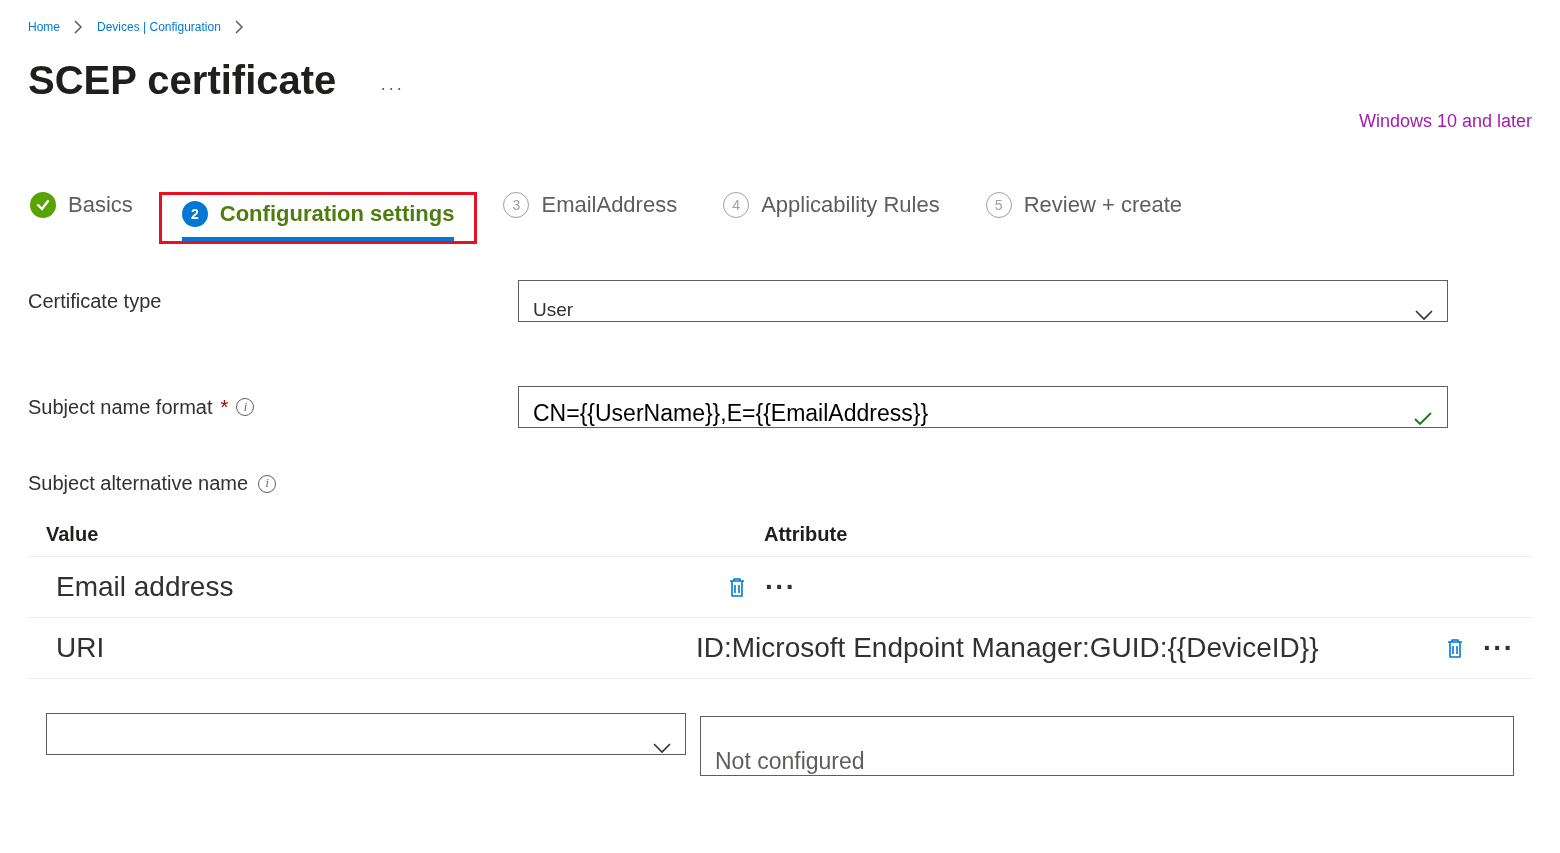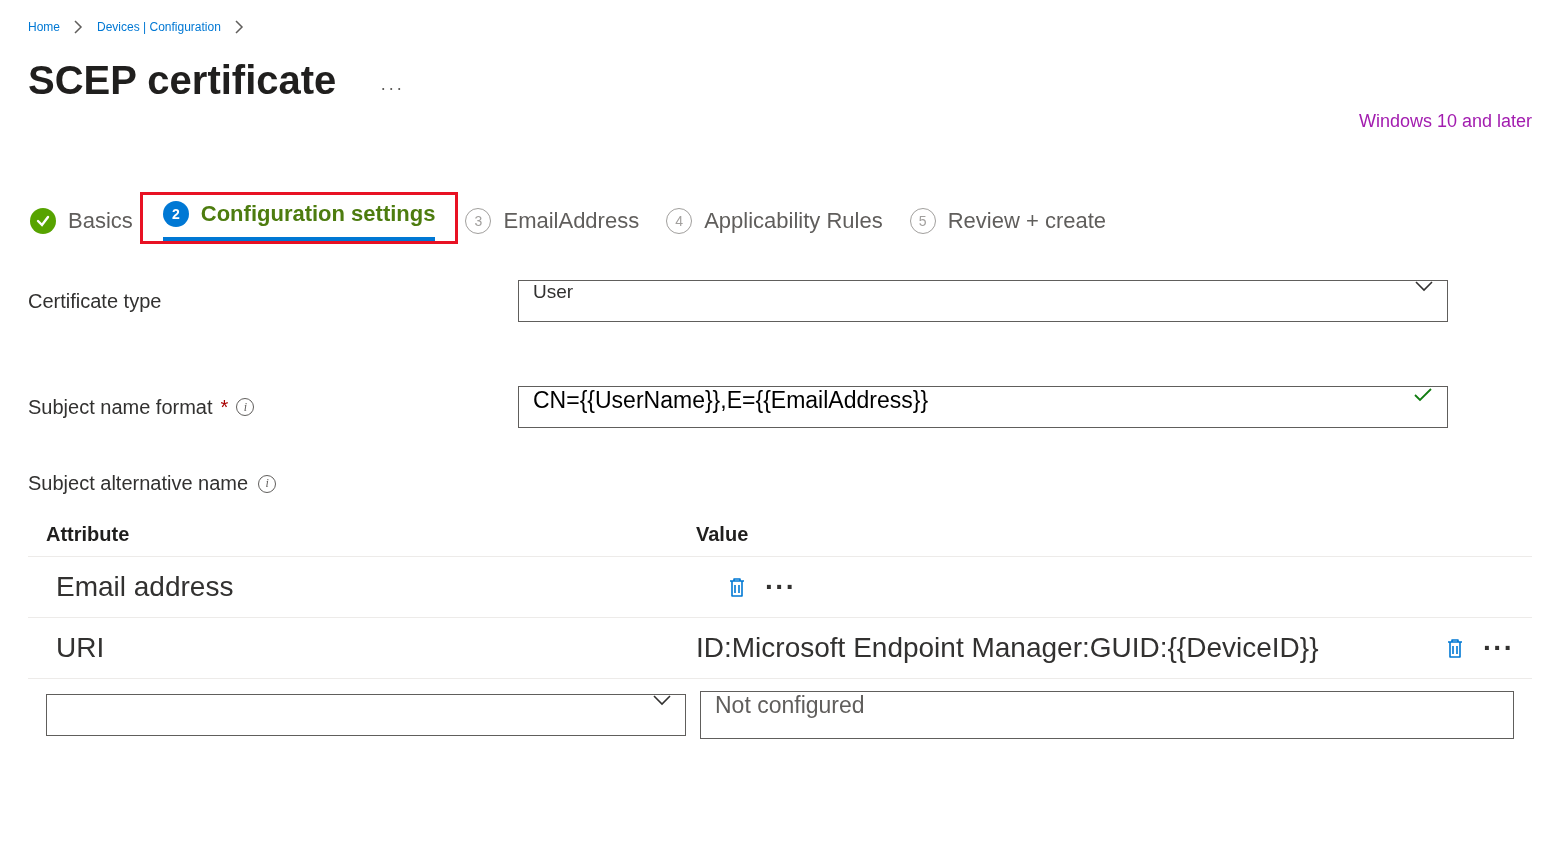--- a/index.html
+++ b/index.html
@@ -46,22 +46,22 @@
     }
     .subtitle {
       color: #a21caf;
       font-size: 18px;
       margin-top: 8px;
       text-align: right;
     }
     
     .stepper {
       display: flex;
-      align-items: flex-end;
-      gap: 27px;
+      align-items: flex-start;
+      gap: 46px;
       margin-top: 54px;
       padding: 6px 2px;
     }
     .step {
       display: flex;
       align-items: center;
       gap: 12px;
       padding-bottom: 10px;
     }
     .step.active {
@@ -131,21 +131,21 @@
     }
     .form-control-wrap {
       flex: 1;
       max-width: 930px;
     }
     .select-control, .text-control {
       width: 100%;
       height: 42px;
       border: 1px solid #605e5c;
       display: flex;
-      align-items: flex-start;
+      align-items: flex-end;
       padding: 0 14px;
       font-size: 19px;
       color: #323130;
       background: #fff;
       position: relative;
     }
     .select-control .chev {
       margin-left: auto;
     }
     .text-control input {
@@ -191,21 +191,21 @@
     .san-row .col-attr { padding-left: 10px; }
     .trash-icon { color: #0078d4; cursor:pointer; }
     .row-ellipsis { cursor:pointer; color:#323130; letter-spacing:1px; font-weight:700;}
     .san-new-row {
       display: flex;
       gap: 14px;
       padding: 12px 18px 0 18px;
       align-items: center;
     }
     .san-new-row .select-control { width: 640px; height: 42px;}
-    .san-new-row .text-control { flex:1; height:48px;}
+    .san-new-row .text-control { flex:1; height:60px;margin-top:25px;}
     .san-new-row .text-control input { color:#605e5c; }
     .san-new-row .text-control input::placeholder { color:#605e5c; }
     svg { display:block; }
   </style>
 </head>
 <body>
 
 <nav class="breadcrumb">
   <a href="#">Home</a>
   <span class="sep">
@@ -296,22 +296,22 @@
     </div>
   </div>
 
   <div class="section-label">
     <span>Subject alternative name</span>
     <span class="info-icon">i</span>
   </div>
 
   <div class="san-table">
     <div class="san-header">
+      <div class="col col-val">Value</div>
       <div class="col col-attr">Attribute</div>
-      <div class="col col-val">Value</div>
       <div class="col col-actions"></div>
     </div>
 
     <div class="san-row">
       <div class="col-attr">Email address</div>
       <div class="col-actions">
         <span class="trash-icon">
           <svg width="20" height="22" viewBox="0 0 20 22">
               <path d="M3 5 H17 M7 5 V3 H13 V5 M5 5 V20 H15 V5 M8 9 V17 M12 9 V17" stroke="#0078d4" stroke-width="1.6" fill="none" stroke-linejoin="round"></path>
             </svg>

